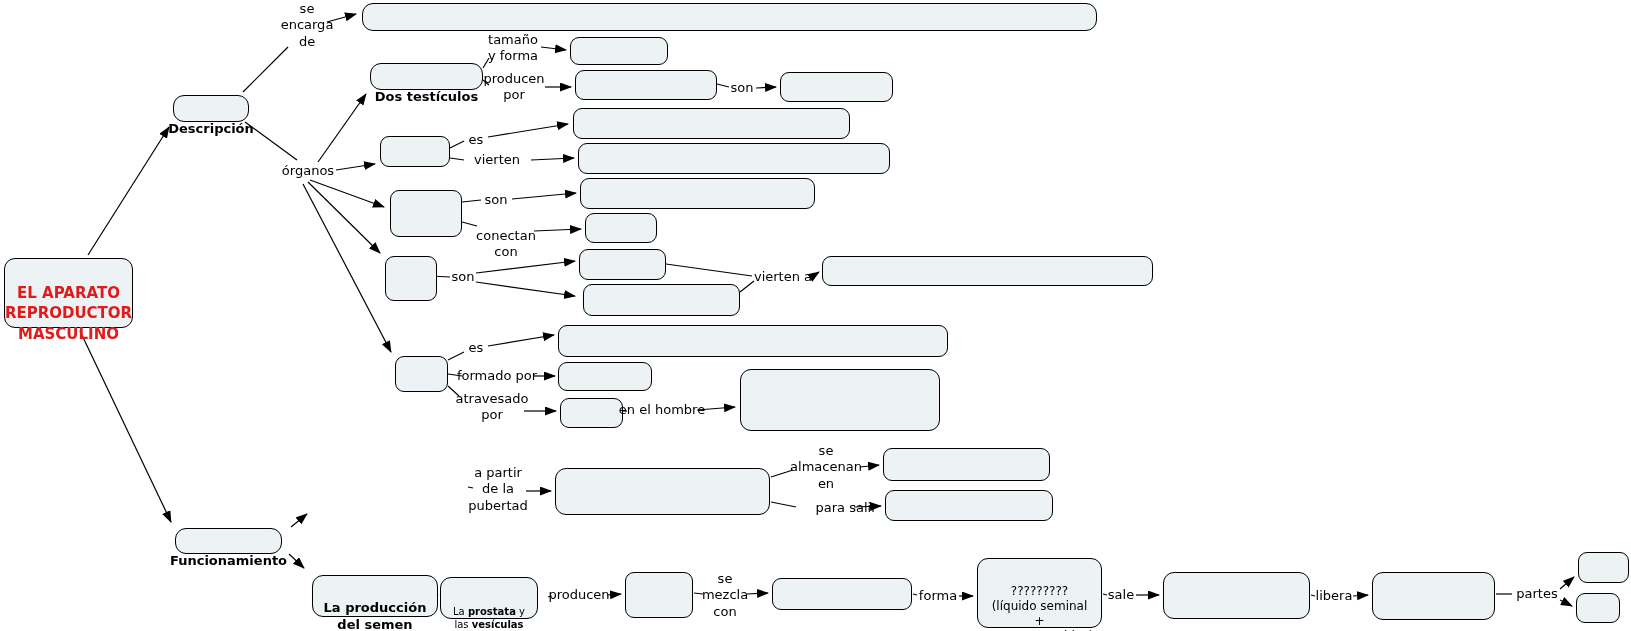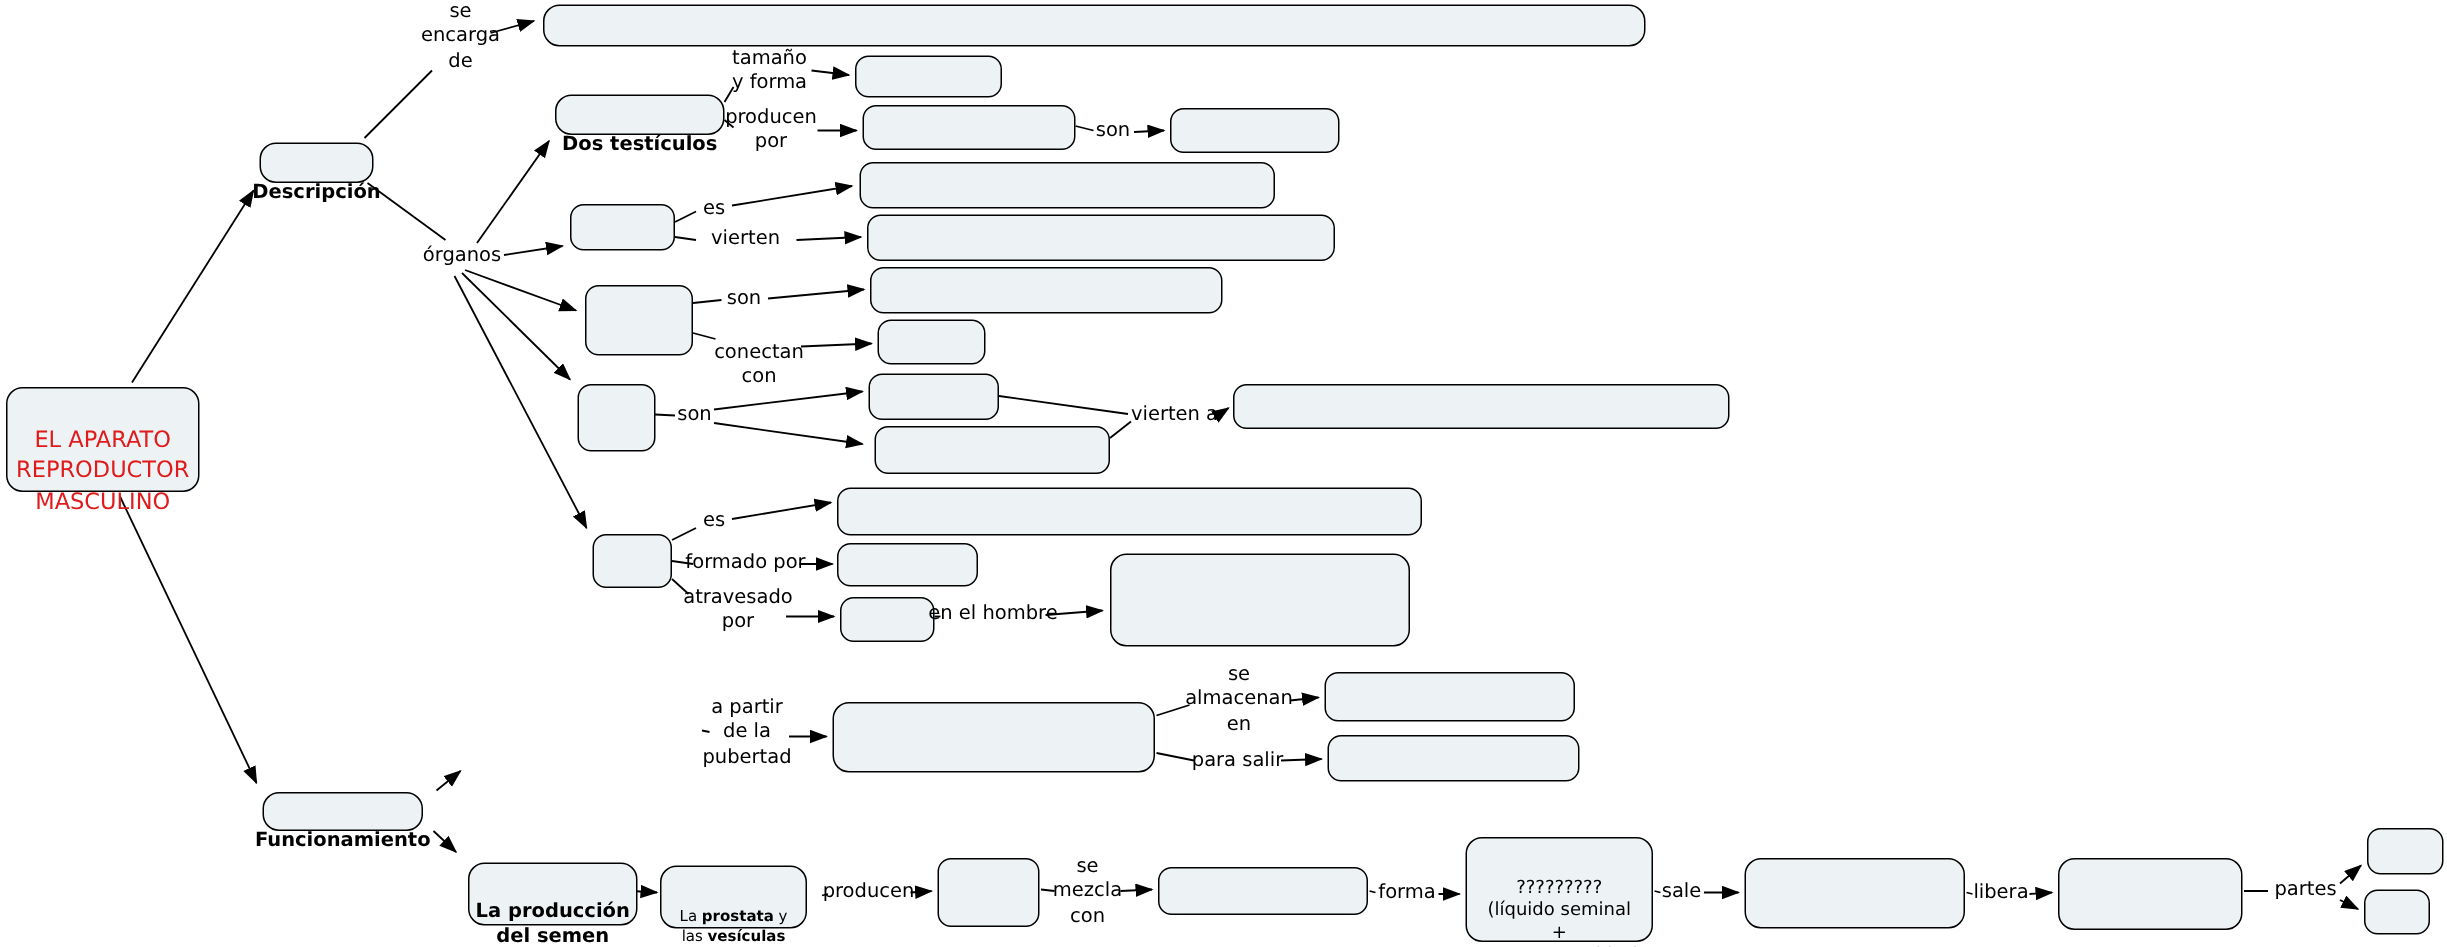--- a/index.html
+++ b/index.html
@@ -12,21 +12,21 @@
   .node{
     position:absolute;box-sizing:border-box;
     background:#edf2f4;border:1.4px solid #000;border-radius:11px;
     display:flex;align-items:center;justify-content:center;text-align:center;
     color:#000;
   }
   .node span{white-space:pre-line;line-height:1.25;margin-top:41px;}
   .small{border-radius:9px;}
   .cat{font-weight:bold;font-size:13px;}
   .plain{font-size:12px;}
-  .root-node span{color:#e01b1b;font-size:15px;line-height:1.35;font-weight:normal;}
+  .root-node span{color:#e01b1b;font-size:15px;line-height:1.35;font-weight:bold;}
   .lbl{
     position:absolute;transform:translate(-50%,-50%);
     white-space:pre-line;text-align:center;font-size:13px;line-height:1.25;color:#000;
   }
 </style>
 </head>
 <body>
 
 <div class="canvas">
 
@@ -121,21 +121,21 @@
 
   <div class="node cat" style="left:370px;top:63px;width:113px;height:27px">
     <span>Dos testículos</span>
   </div>
 
   <div class="node cat" style="left:175px;top:528px;width:107px;height:26px">
     <span>Funcionamiento</span>
   </div>
 
 
-  <div class="node cat" style="left:312px;top:575px;width:113px;height:42px">
+  <div class="node cat" style="left:312px;top:575px;width:126px;height:42px">
     <span>La producción
 del semen</span>
   </div>
 
   <div class="node" style="left:440px;top:577px;width:98px;height:42px;font-size:10px">
     <span><span>La </span><b>prostata</b><span> y
 las </span><b>vesículas</b></span>
   </div>
 
   <div class="node plain" style="left:977px;top:558px;width:125px;height:70px">
@@ -194,21 +194,21 @@
   <div class="lbl" style="left:497px;top:376px">formado por</div>
   <div class="lbl" style="left:492px;top:407px">atravesado
 por</div>
   <div class="lbl" style="left:662px;top:410px">en el hombre</div>
   <div class="lbl" style="left:498px;top:489px">a partir
 de la
 pubertad</div>
   <div class="lbl" style="left:826px;top:467px">se
 almacenan
 en</div>
-  <div class="lbl" style="left:825px;top:508px">para salir</div>
+  <div class="lbl" style="left:846px;top:508px">para salir</div>
   <div class="lbl" style="left:579px;top:595px">producen</div>
   <div class="lbl" style="left:725px;top:595px">se
 mezcla
 con</div>
   <div class="lbl" style="left:938px;top:596px">forma</div>
   <div class="lbl" style="left:1121px;top:595px">sale</div>
   <div class="lbl" style="left:1334px;top:596px">libera</div>
   <div class="lbl" style="left:1537px;top:594px">partes</div>
 
 </div>

